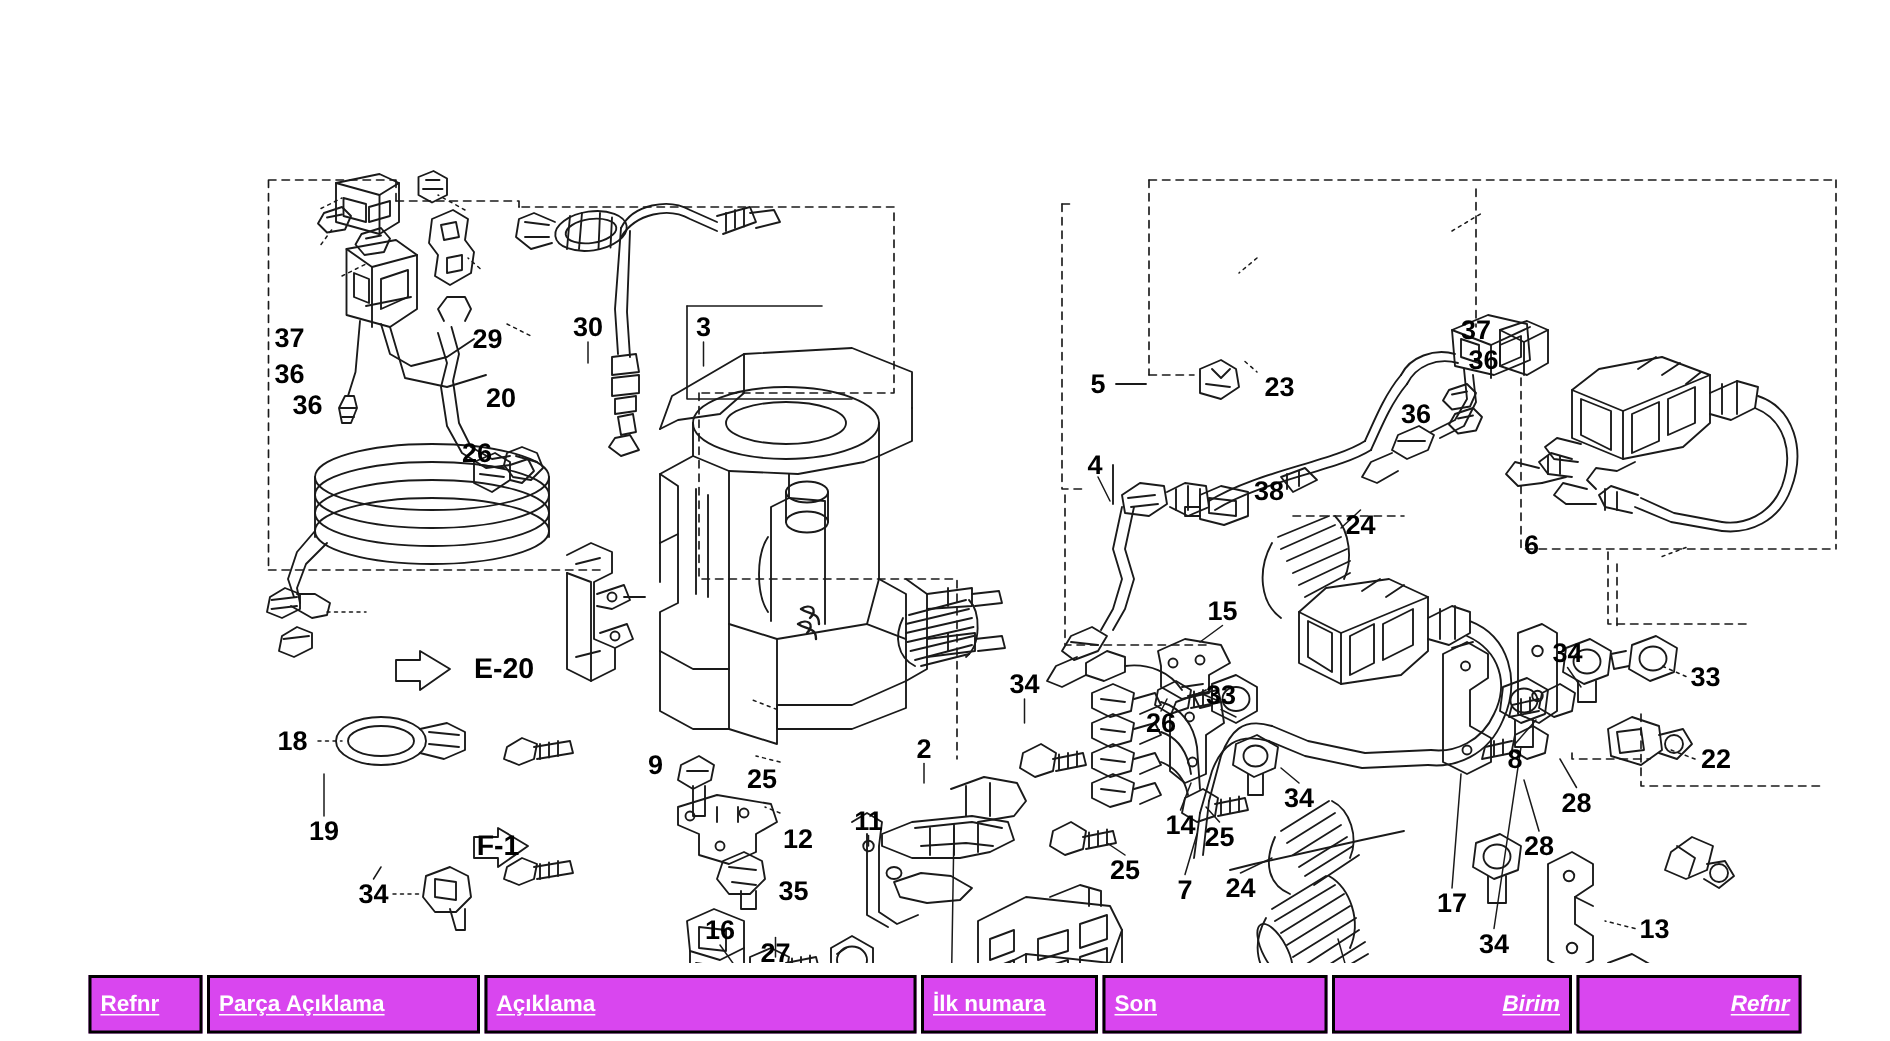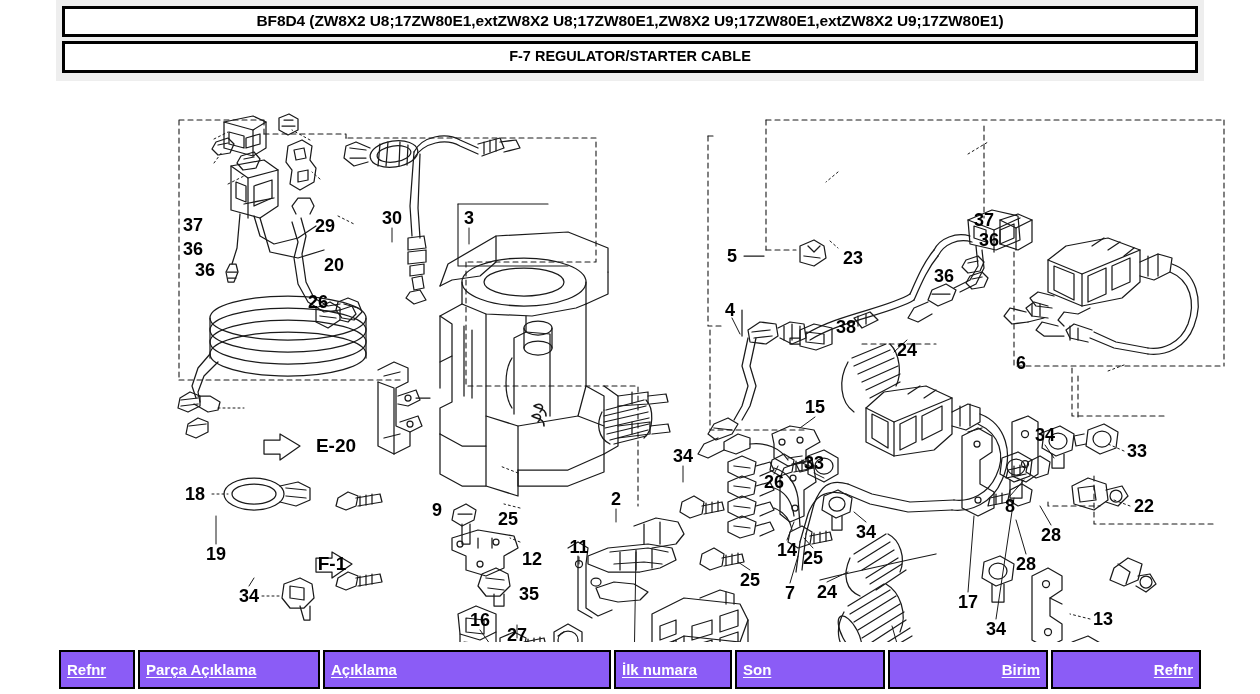--- a/index.html
+++ b/index.html
@@ -71,37 +71,37 @@
     width: 1148px;
     box-sizing: border-box;
   }
   table.pt {
     border-collapse: separate;
     border-spacing: 3px 0;
     width: 100%;
     table-layout: fixed;
   }
   table.pt th {
-    background: #8b5cf6;
+    background: #d946ef;
     color: #ffffff;
     font-weight: bold;
     font-size: 15px;
     border: 2px solid #000000;
     padding: 4px 6px 5px 6px;
     height: 26px;
     vertical-align: middle;
     white-space: nowrap;
     overflow: hidden;
   }
   table.pt th .lbl {
     text-decoration: underline;
     text-underline-offset: 2px;
   }
   .al-l { text-align: left; }
-  .al-r { text-align: right; }
+  .al-r { text-align: right; font-style: italic; }
 
   .c-refnr   { width: 76px; }
   .c-partno  { width: 182px; }
   .c-desc    { width: auto; }
   .c-first   { width: 118px; }
   .c-last    { width: 150px; }
   .c-unit    { width: 160px; }
   .c-types   { width: 150px; }
 
   
@@ -114,24 +114,20 @@
     font-family: "Liberation Sans", sans-serif;
     font-weight: bold;
     fill: #2b2b2b;
   }
 </style>
 </head>
 <body>
 
 <div id="page">
 
-  <div class="header-band">
-    <div class="hdr-box hdr-box-1">BF8D4 (ZW8X2 U8;17ZW80E1,extZW8X2 U8;17ZW80E1,ZW8X2 U9;17ZW80E1,extZW8X2 U9;17ZW80E1)</div>
-    <div class="hdr-box hdr-box-2">F-7 REGULATOR/STARTER CABLE</div>
-  </div>
 
   <div class="diagram-wrap">
     <svg class="diagram-svg" viewBox="0 0 1260 556" xmlns="http://www.w3.org/2000/svg">
       <rect x="0" y="0" width="1260" height="556" fill="#ffffff"></rect>
 
       <g stroke="#1a1a1a" fill="none" stroke-width="1.25" stroke-linejoin="round" stroke-linecap="round">
 
         <g stroke-dasharray="5 4" stroke-width="1.1">
           <path d="M131 34 L131 294 M131 34 L216 34 M216 34 L216 48"></path>
           <path d="M131 294 L355 294"></path>

